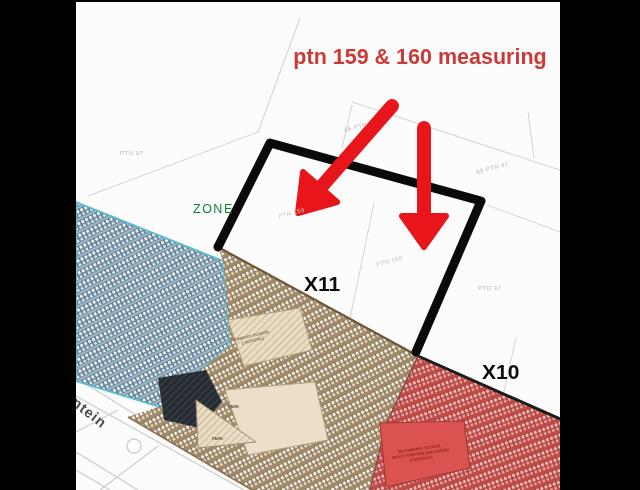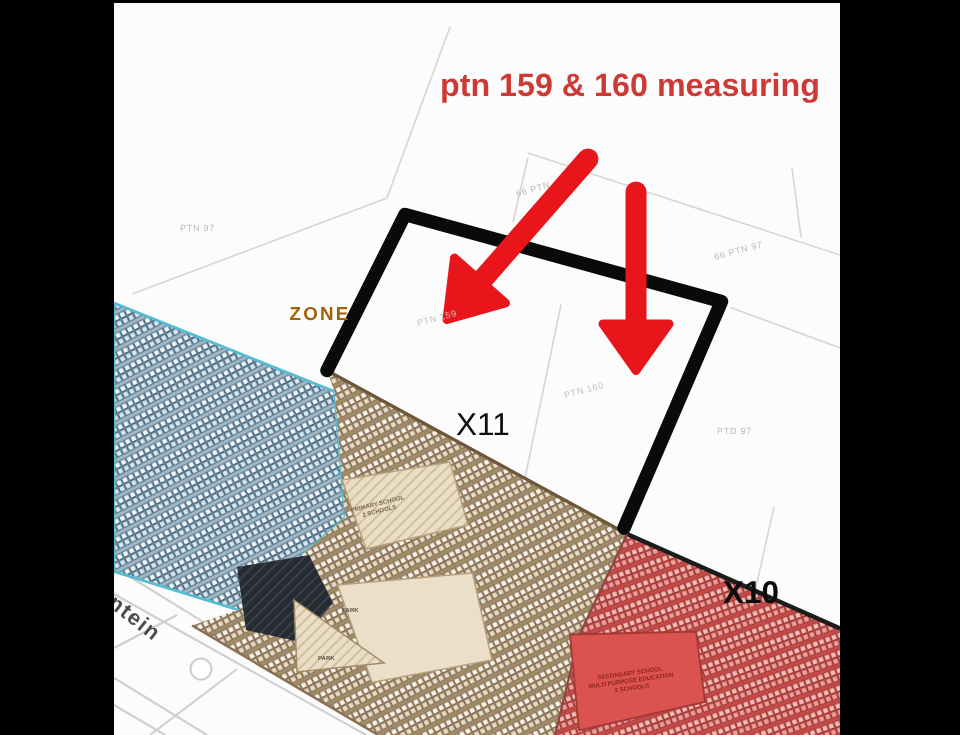--- a/index.html
+++ b/index.html
@@ -3,23 +3,23 @@
 <meta charset="utf-8">
 <style>
   html,body{margin:0;padding:0;background:#000;}
   .stage{position:relative;width:632px;height:490px;background:#000;overflow:hidden;
          font-family:"Liberation Sans",sans-serif;border-radius:22px;}
   .frame{position:absolute;left:76px;top:0;width:484px;height:490px;background:#fcfcfc;overflow:hidden;}
   .frame svg{position:absolute;left:0;top:0;}
   .lbl{position:absolute;white-space:nowrap;}
   .annotation{left:344px;top:44px;transform:translateX(-50%);text-align:center;
               color:#cd3a36;font-weight:bold;font-size:21.5px;line-height:26px;}
-  .zone{left:117px;top:202px;font-size:12.5px;font-weight:bold;letter-spacing:1.5px;color:#a16207;}
-  .x11{left:228px;top:272px;font-size:21px;font-weight:normal;color:#0d0d0d;}
-  .x10{left:406px;top:360px;font-size:21px;font-weight:bold;color:#0d0d0d;margin-top:24px;}
+  .zone{left:117px;top:202px;font-size:12.5px;font-weight:normal;letter-spacing:1.5px;color:#15803d;}
+  .x11{left:228px;top:272px;font-size:21px;font-weight:bold;color:#0d0d0d;}
+  .x10{left:406px;top:360px;font-size:21px;font-weight:bold;color:#0d0d0d;}
   .road-name{left:-5px;top:388px;font-size:14.5px;font-weight:bold;color:#4c4c4c;
              letter-spacing:1px;transform:rotate(38deg);transform-origin:left top;}
   .parcel{font-size:6px;color:#bcbab6;letter-spacing:.5px;transform:rotate(-15deg);}
   .p0{left:44px;top:150px;transform:none;}
   .p1{left:268px;top:124px;}
   .p2{left:400px;top:165px;}
   .p3{left:202px;top:210px;color:#c8c2b8;}
   .p4{left:300px;top:258px;color:#c8c2b8;}
   .p5{left:402px;top:285px;transform:none;}
   .site{font-size:4px;line-height:5px;text-align:center;font-weight:bold;}

